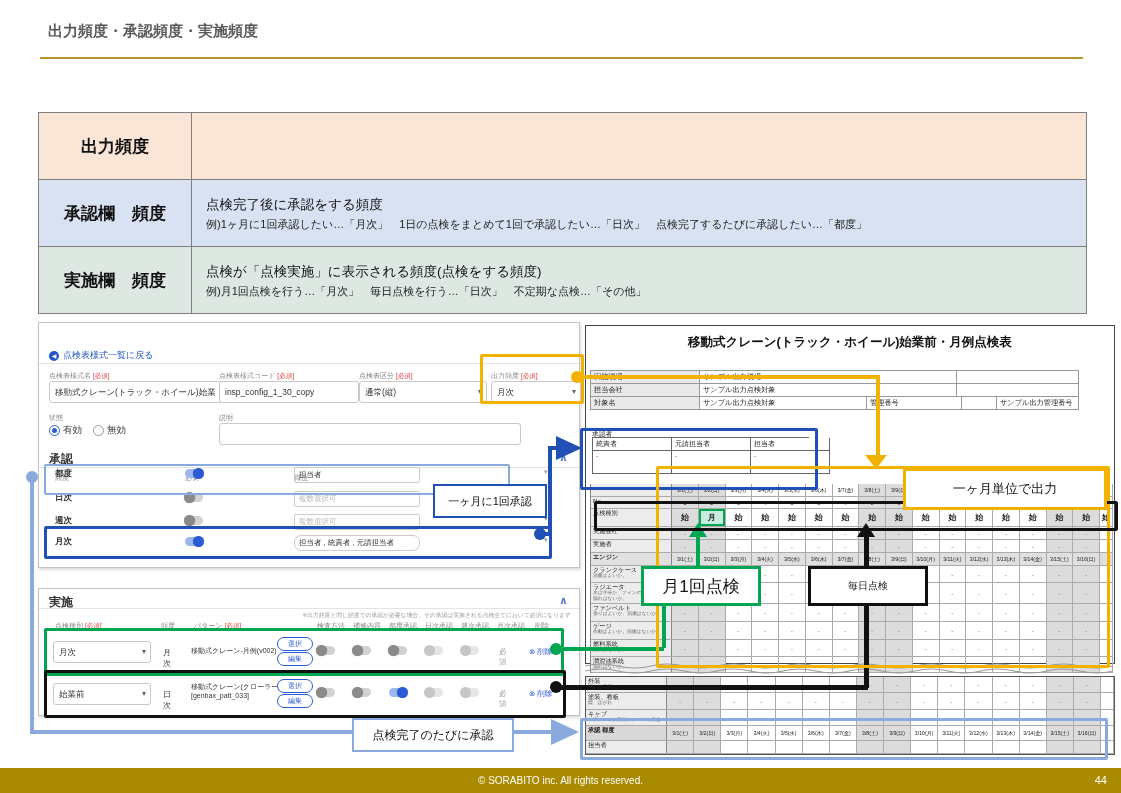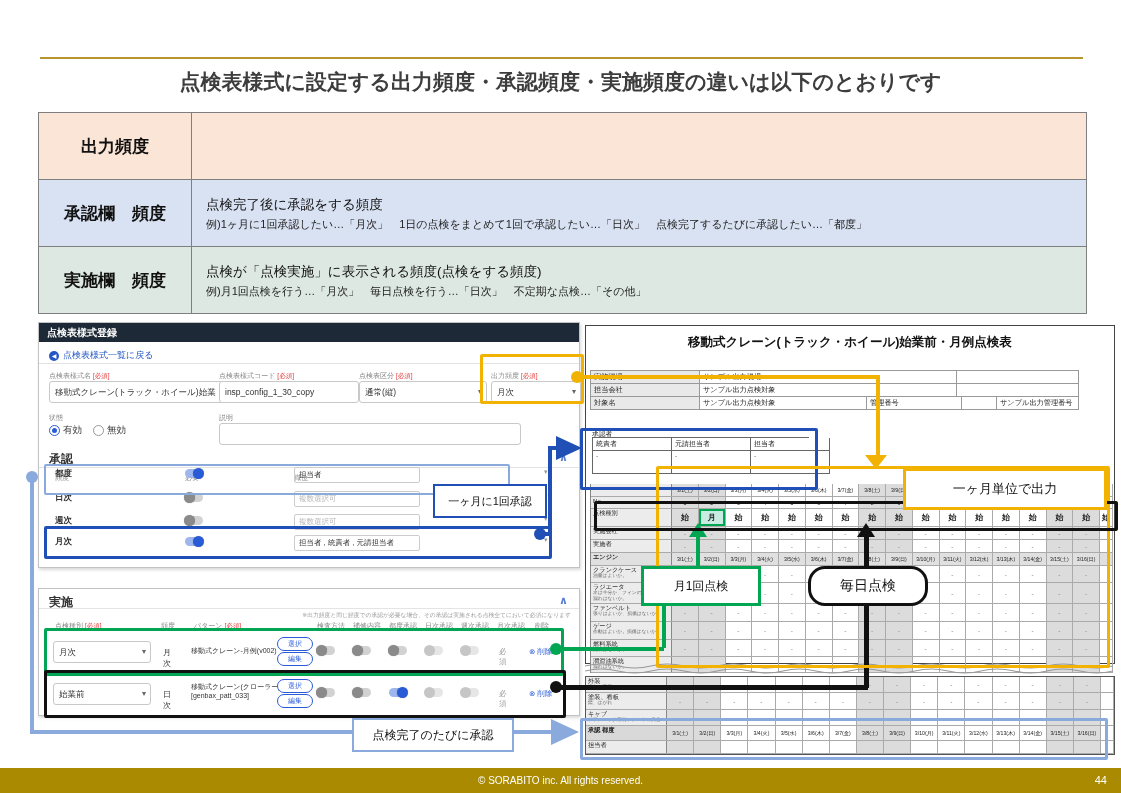--- a/index.html
+++ b/index.html
@@ -114,22 +114,22 @@
   
   #footer{left:0;top:768px;width:1121px;height:25px;background:#a98a00;color:#fff;}
   #footer-copy{position:absolute;left:0;top:0;width:100%;text-align:center;font-size:10px;line-height:25px;}
   #footer-page{position:absolute;right:14px;top:0;font-size:11px;line-height:25px;}
 </style>
 </head>
 <body>
 
 <div id="page">
 
+  <div class="abs" id="slide-title">出力頻度・承認頻度・実施頻度</div>
   <div class="abs" id="gold-rule"></div>
-  <div class="abs" id="main-heading">点検表様式に設定する出力頻度・承認頻度・実施頻度の違いは以下のとおりです</div>
 
   <div class="abs" id="def-table">
     <div class="def-row" style="background:#fbe5d6;">
       <div class="def-term">出力頻度</div>
     </div>
     <div class="def-row" style="background:#d9e2f3;">
       <div class="def-term">承認欄　頻度</div>
       <div class="def-body">
         <div class="def-desc">点検完了後に承認をする頻度</div>
         <div class="def-ex">例)1ヶ月に1回承認したい…「月次」　1日の点検をまとめて1回で承認したい…「日次」　点検完了するたびに承認したい…「都度」</div>
@@ -138,21 +138,20 @@
     <div class="def-row" style="background:#dde8e2;">
       <div class="def-term">実施欄　頻度</div>
       <div class="def-body">
         <div class="def-desc">点検が「点検実施」に表示される頻度(点検をする頻度)</div>
         <div class="def-ex">例)月1回点検を行う…「月次」　毎日点検を行う…「日次」　不定期な点検…「その他」</div>
       </div>
     </div>
   </div>
 
   <div class="abs panel" id="form-panel">
-    <div id="form-header">点検表様式登録</div>
     <div id="back-link">
       <span class="back-circle">◀</span>
       <span>点検表様式一覧に戻る</span>
     </div>
     <div class="panel-divider" style="top:40px;"></div>
 
     <span class="f-label" style="left:10px;top:48px;">
       <span>点検表様式名</span><span class="req">[必須]</span></span>
     <div class="f-input" style="left:10px;top:58px;width:162px;">移動式クレーン(トラック・ホイール)始業</div>
 
@@ -212,21 +211,21 @@
             <i></i>
           </span>
           <div class="appr-val ph" style="top: 4px;">複数選択可</div>
           <span class="appr-caret">▾</span>
         </div>
         <div class="appr-row" style="top: 208px;">
           <span class="appr-freq">月次</span>
           <span class="tgl on appr-tgl" style="position: absolute; left: 146px; top: 6px;">
             <i></i>
           </span>
-          <div class="appr-val" style="top: 4px;">担当者 , 統責者 , 元請担当者</div>
+          <div class="appr-val" style="top: 4px; border-radius: 7px;">担当者 , 統責者 , 元請担当者</div>
           <span class="appr-caret">▾</span>
         </div>
       </div>
   </div>
 
   <div class="abs panel" id="impl-panel">
     <div class="sec-title" style="left:10px;top:5px;">実施</div>
     <div class="sec-caret" style="left:520px;top:5px;">∧</div>
     <div class="panel-divider" style="top:19px;"></div>
     <div id="impl-note">※出力頻度と同じ頻度での承認が必要な場合、その承認は実施される点検全てにおいて必須になります</div>
@@ -1069,22 +1068,22 @@
   <div class="line" style="left:857px;top:523px;width:0;height:0;border-left:9px solid transparent;border-right:9px solid transparent;border-bottom:14px solid #111;"></div>
 
   <div class="dot" style="left:26px;top:471px;width:12px;height:12px;background:#8aa9dc;"></div>
   <div class="line" style="left:30px;top:477px;width:4px;height:257px;background:#8aa9dc;"></div>
   <div class="line" style="left:30px;top:730px;width:322px;height:4px;background:#8aa9dc;"></div>
   <div class="line" style="left:508px;top:730px;width:44px;height:4px;background:#8aa9dc;"></div>
   <div class="line" style="left:551px;top:719px;width:0;height:0;border-top:13px solid transparent;border-bottom:13px solid transparent;border-left:28px solid #8aa9dc;"></div>
 
   <div class="callout" style="left:433px;top:484px;width:110px;height:30px;border-width:2.5px;border-color:#2050b5;font-size:11px;">一ヶ月に1回承認</div>
   <div class="callout" style="left:903px;top:468px;width:198px;height:36px;border-width:3px;border-color:#f2b300;font-size:13px;">一ヶ月単位で出力</div>
-  <div class="callout" style="left:641px;top:566px;width:114px;height:34px;border-width:3px;border-color:#00a651;font-size:12px;">月1回点検</div>
-  <div class="callout" style="left:808px;top:566px;width:114px;height:34px;border-width:3px;border-color:#111;font-size:14px;border-radius:17px;">毎日点検</div>
+  <div class="callout" style="left:641px;top:566px;width:114px;height:34px;border-width:3px;border-color:#00a651;font-size:17px;">月1回点検</div>
+  <div class="callout" style="left:808px;top:566px;width:114px;height:34px;border-width:3px;border-color:#111;font-size:10px;">毎日点検</div>
   <div class="callout" style="left:352px;top:718px;width:158px;height:30px;border-width:2.5px;border-color:#8aa9dc;font-size:12px;">点検完了のたびに承認</div>
 
   <div class="abs" id="footer">
     <div id="footer-copy">© SORABITO inc. All rights reserved.</div>
     <div id="footer-page">44</div>
   </div>
 
 </div>
 
 </body></html>

